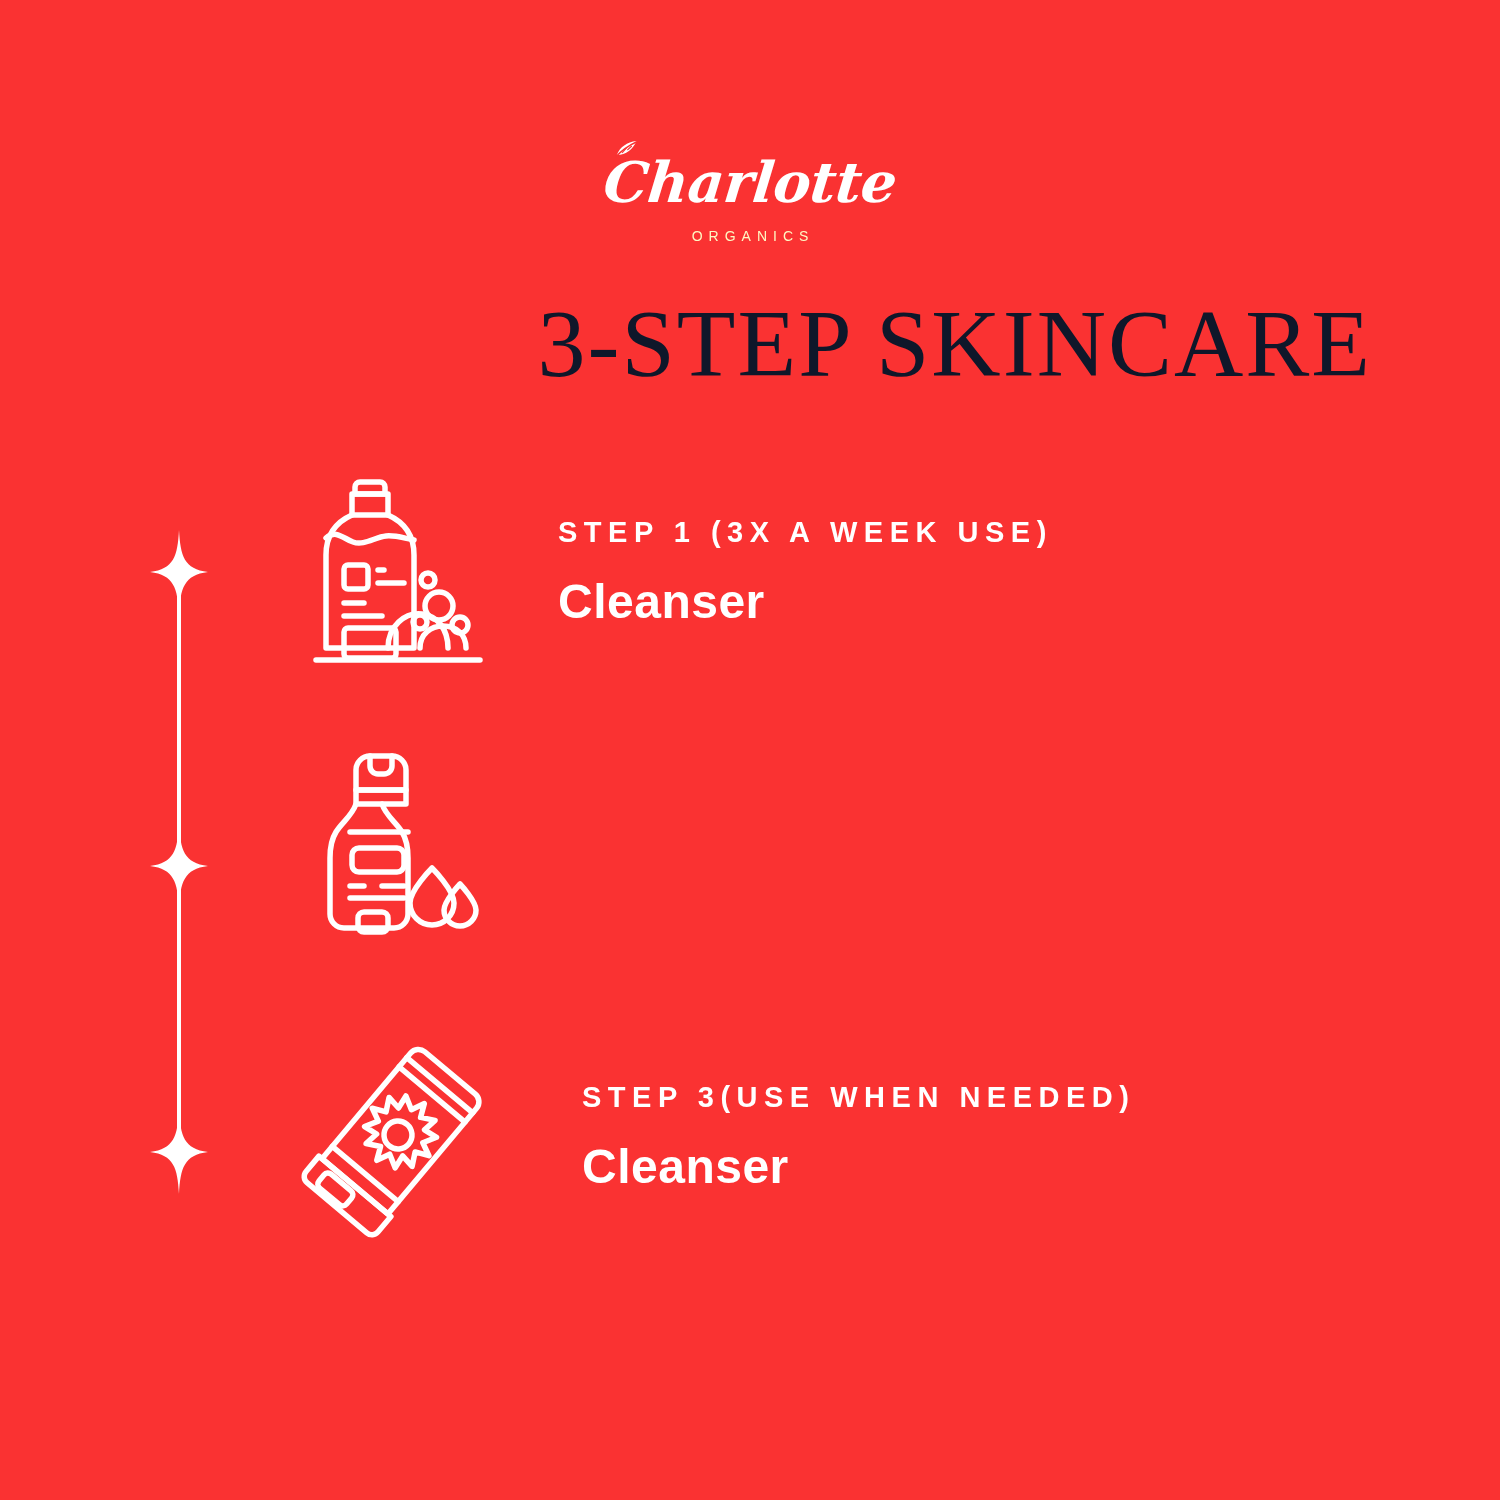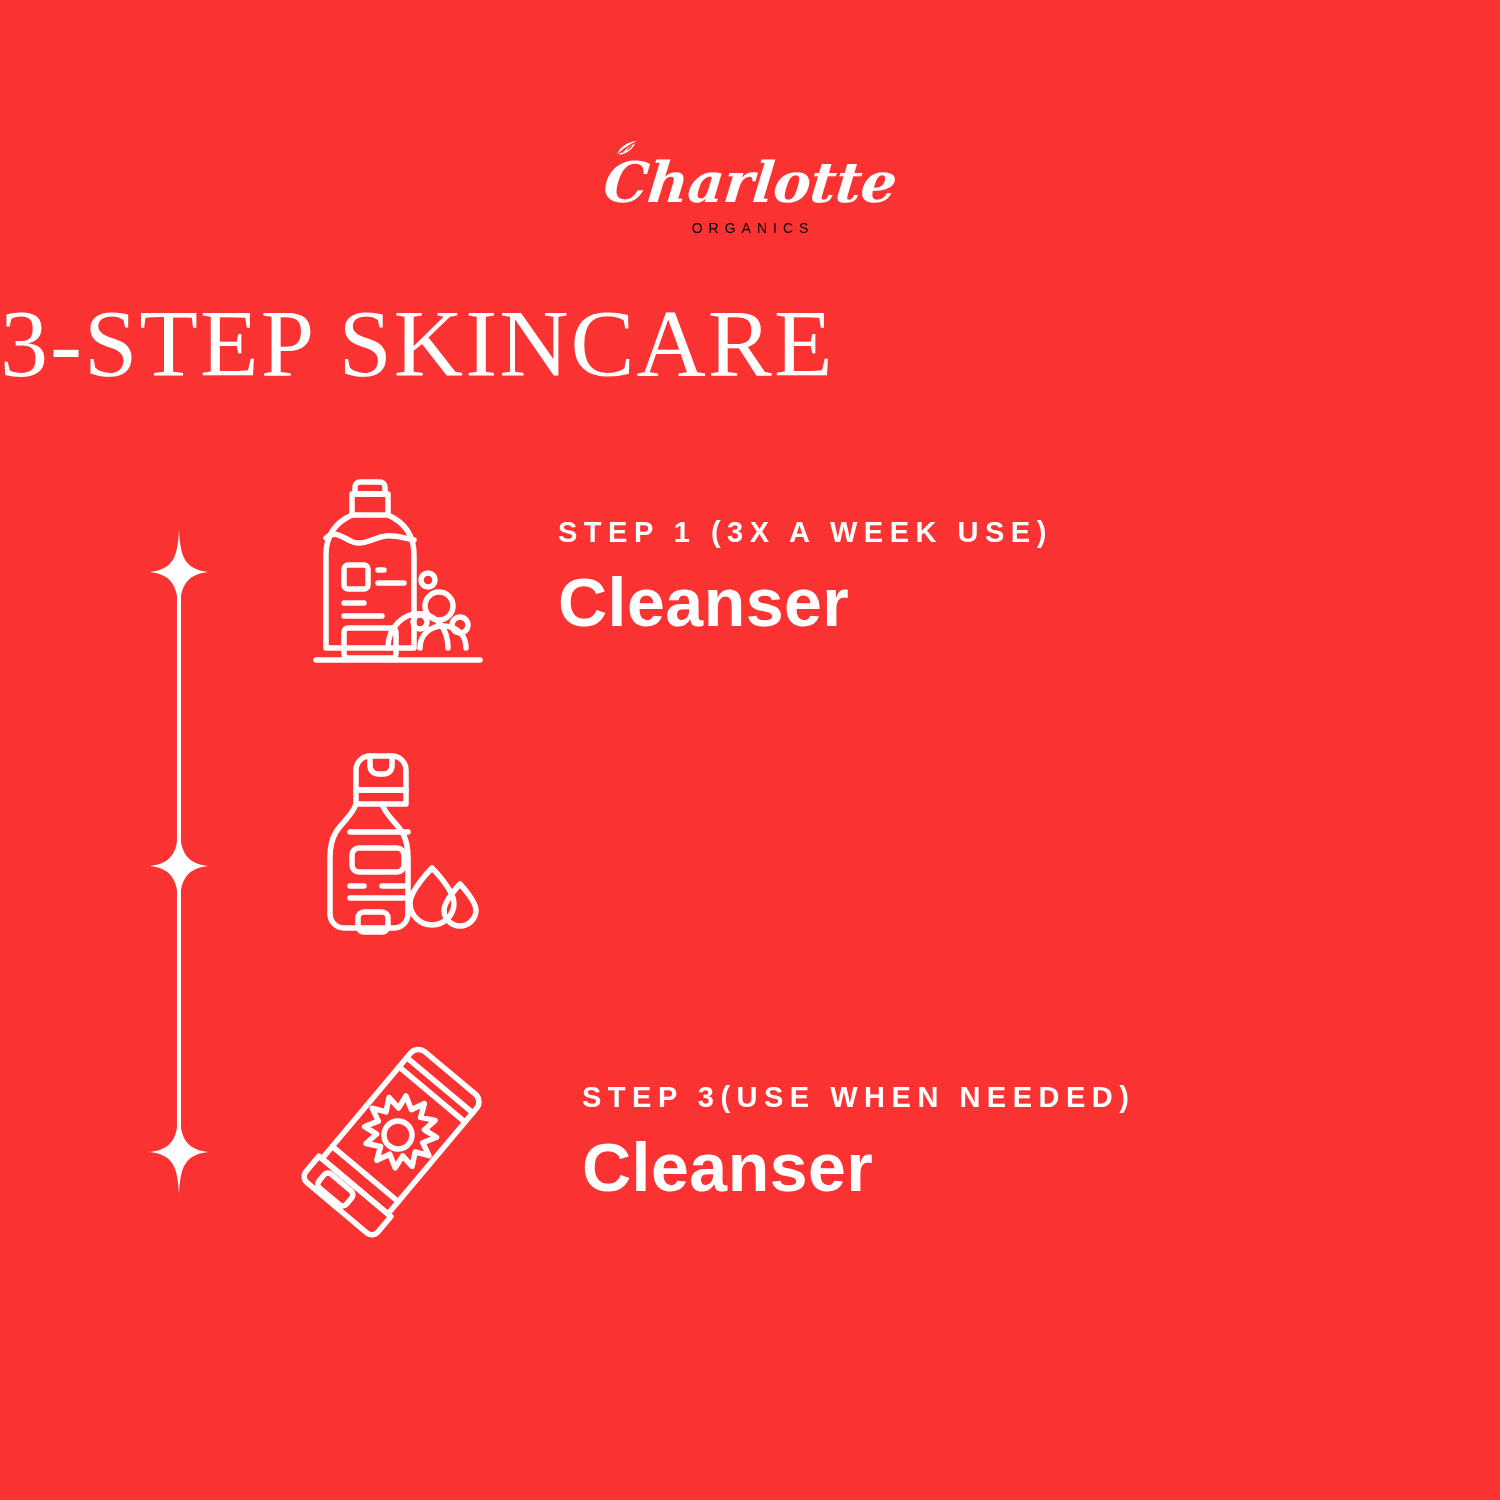--- a/index.html
+++ b/index.html
@@ -44,37 +44,37 @@
   }
   .logo-leaf {
     position: absolute;
     left: 6px;
     top: -12px;
     width: 26px;
     height: 22px;
   }
   .logo-sub {
     display: block;
-    margin-top: 6px;
-    color: #000000;
+    margin-top: 14px;
+    color: #fef9c3;
     font-family: "Liberation Sans", sans-serif;
     font-size: 14px;
     font-weight: 400;
     letter-spacing: 6px;
     text-indent: 6px;
   }
 
   
   .title {
     position: absolute;
     top: 292px;
     left: 0;
     width: 1372px;
-    text-align: left;
-    color: #ffffff;
+    text-align: right;
+    color: #0f172a;
     font-family: "Liberation Serif", "DejaVu Serif", serif;
     font-weight: 400;
     font-size: 96px;
     line-height: 104px;
     letter-spacing: 2px;
   }
 
   
   .timeline {
     position: absolute;
@@ -139,21 +139,21 @@
     font-weight: bold;
     letter-spacing: 6.5px;
     line-height: 38px;
     white-space: nowrap;
     margin-top: 10px;
   }
   .step-name {
     margin-top: 16px;
     color: #FFFFFF;
     font-family: "Liberation Sans", sans-serif;
-    font-size: 68px;
+    font-size: 48px;
     font-weight: bold;
     letter-spacing: 0.5px;
     line-height: 70px;
     white-space: nowrap;
   }
 </style>
 </head>
 <body>
 
 <div class="canvas">

